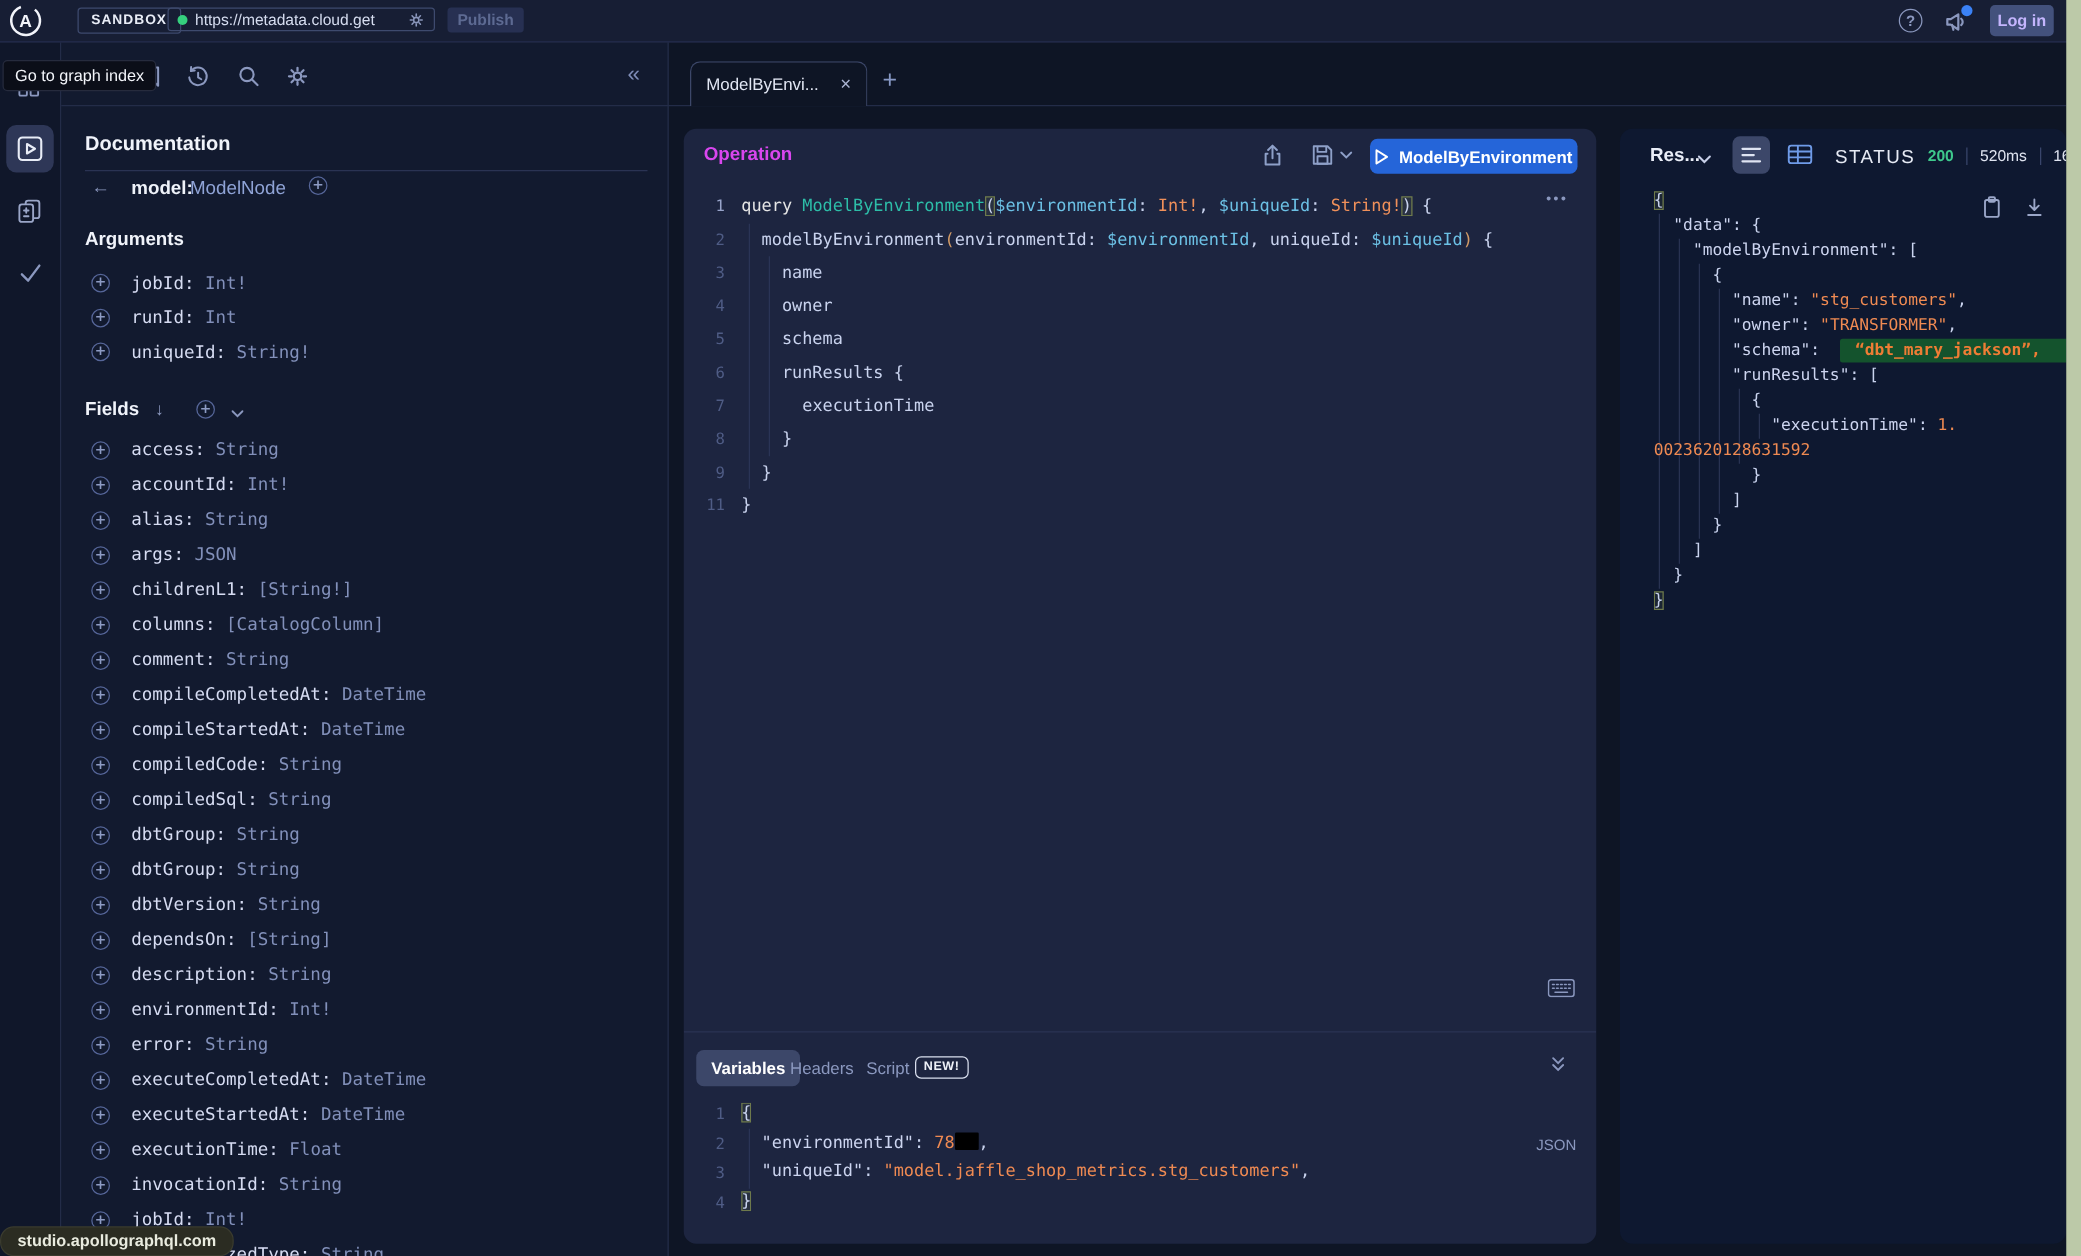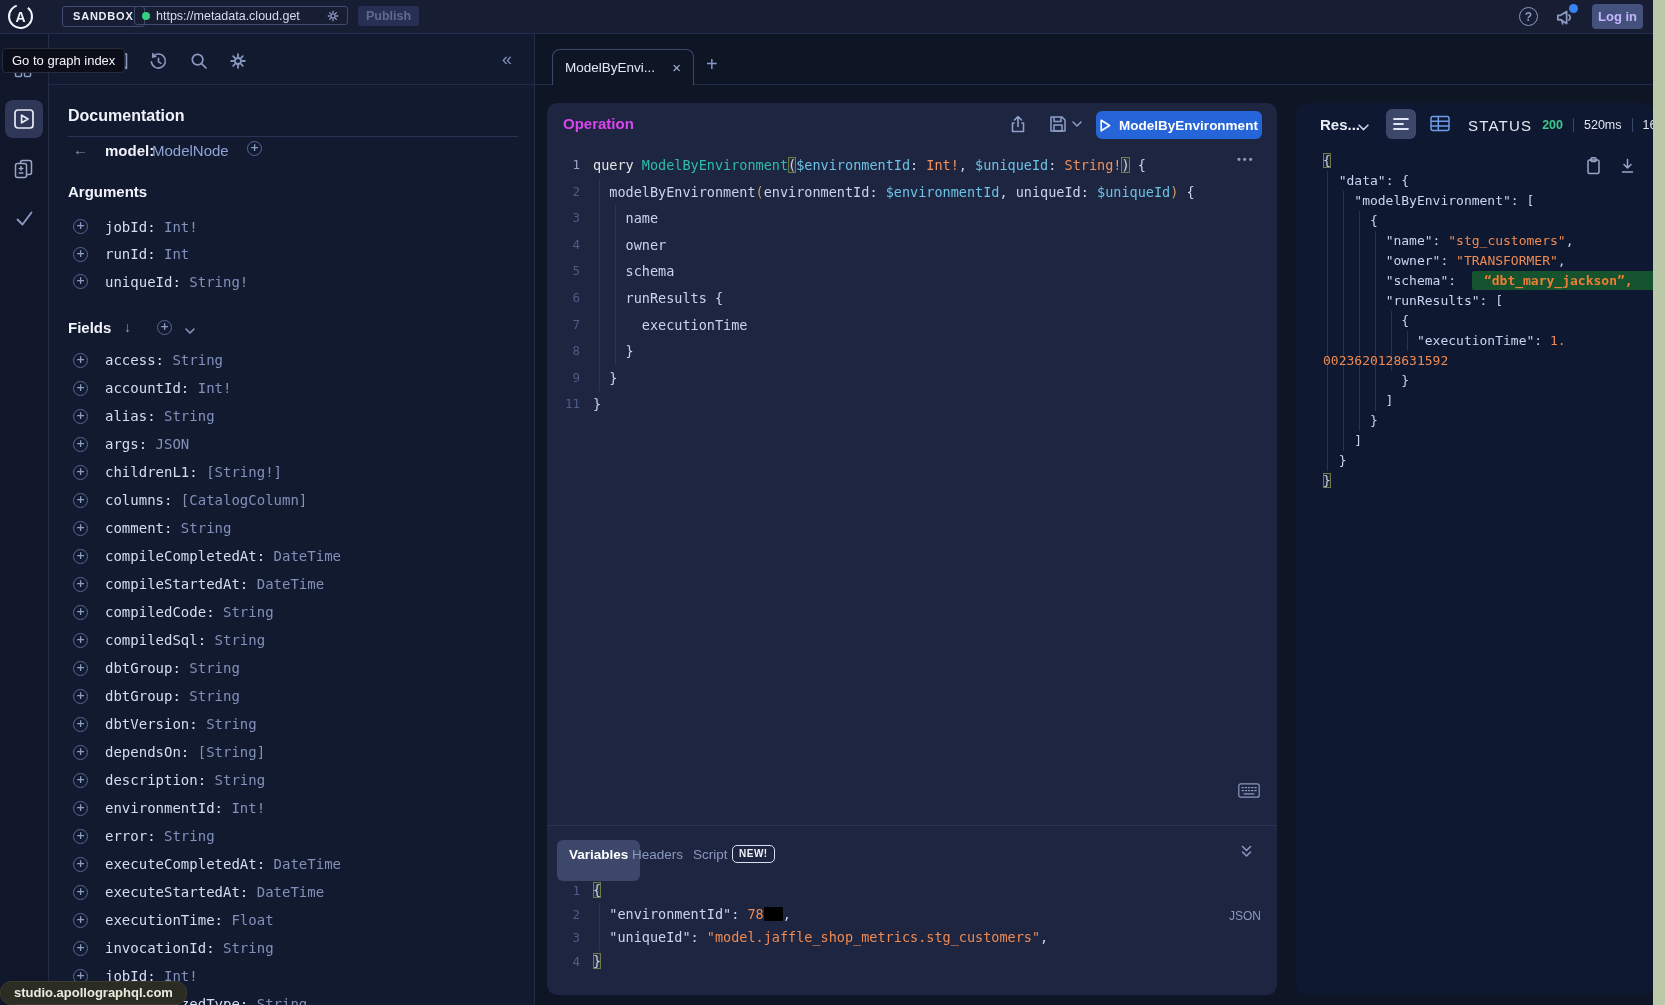--- a/index.html
+++ b/index.html
@@ -84,21 +84,21 @@
   #op-code{top:49px;}
   #op-code .cl{height:26.6px;line-height:26.6px;}
   #op-code .cl:first-child .gut{color:#98a4ca;}
   .cl{display:flex;font-family:"DejaVu Sans Mono",monospace;font-size:13.5px;}
   .gut{flex:none;width:46px;padding-right:13px;box-sizing:border-box;text-align:right;color:#4f5c85;font-size:12.5px;}
   .ct{white-space:pre;}
   .guide{position:absolute;width:1px;background:#2a3456;}
   #og1{left:52px;top:76px;height:212px;} #og2{left:68px;top:102px;height:160px;}
   #kbd-icon{left:691px;top:680px;}
   #op-divider{left:0;right:0;top:722px;height:1px;background:#2a3353;}
-  #vars-tab{left:10px;top:737px;height:41px;line-height:29px;background:#3c4769;border-radius:6px;padding:0 12px;
+  #vars-tab{left:10px;top:737px;height:29px;line-height:29px;background:#3c4769;border-radius:6px;padding:0 12px;
     font-size:13.5px;font-weight:bold;color:#fff;}
   #headers-tab{left:85px;top:744px;font-size:13.5px;color:#8b98bf;}
   #script-tab{left:146px;top:744px;font-size:13.5px;color:#8b98bf;}
   #new-badge{left:185px;top:742px;height:16px;line-height:16px;border:1.5px solid #d9dfee;border-radius:5px;
     padding:0 6px;font-size:10px;font-weight:bold;color:#eef1f8;letter-spacing:.5px;}
   #vars-collapse{left:693px;top:742px;}
   #json-label{left:660px;top:806px;width:54px;text-align:right;font-size:12px;color:#8b98bf;}
   #vars-code{top:776px;}
   #vars-code .cl{height:23.6px;line-height:23.6px;}
   #vg1{left:52px;top:800px;height:48px;}

